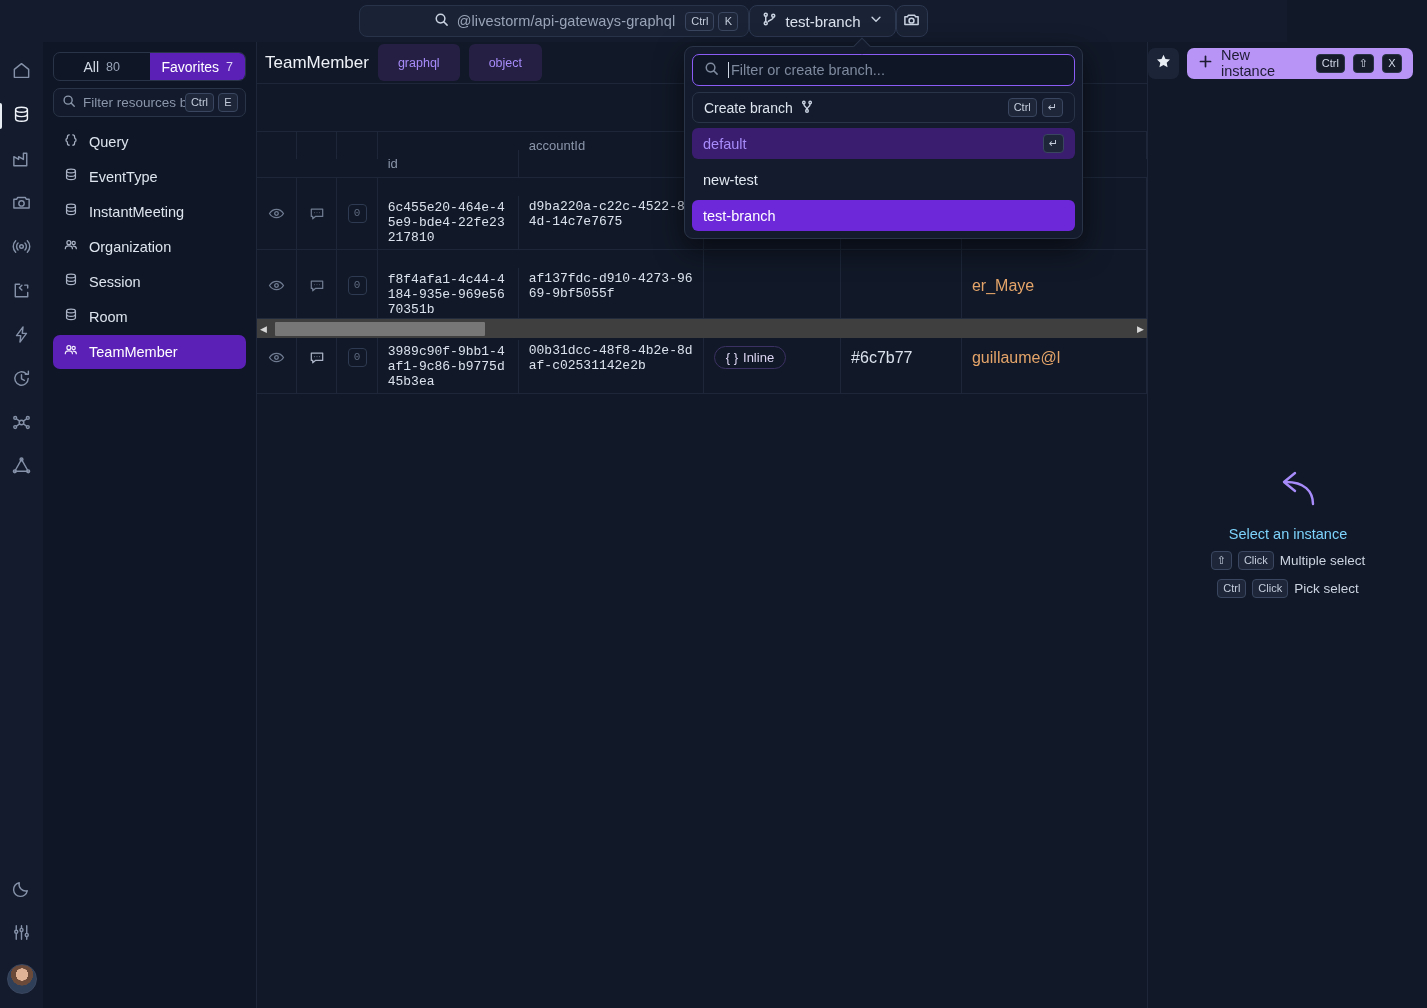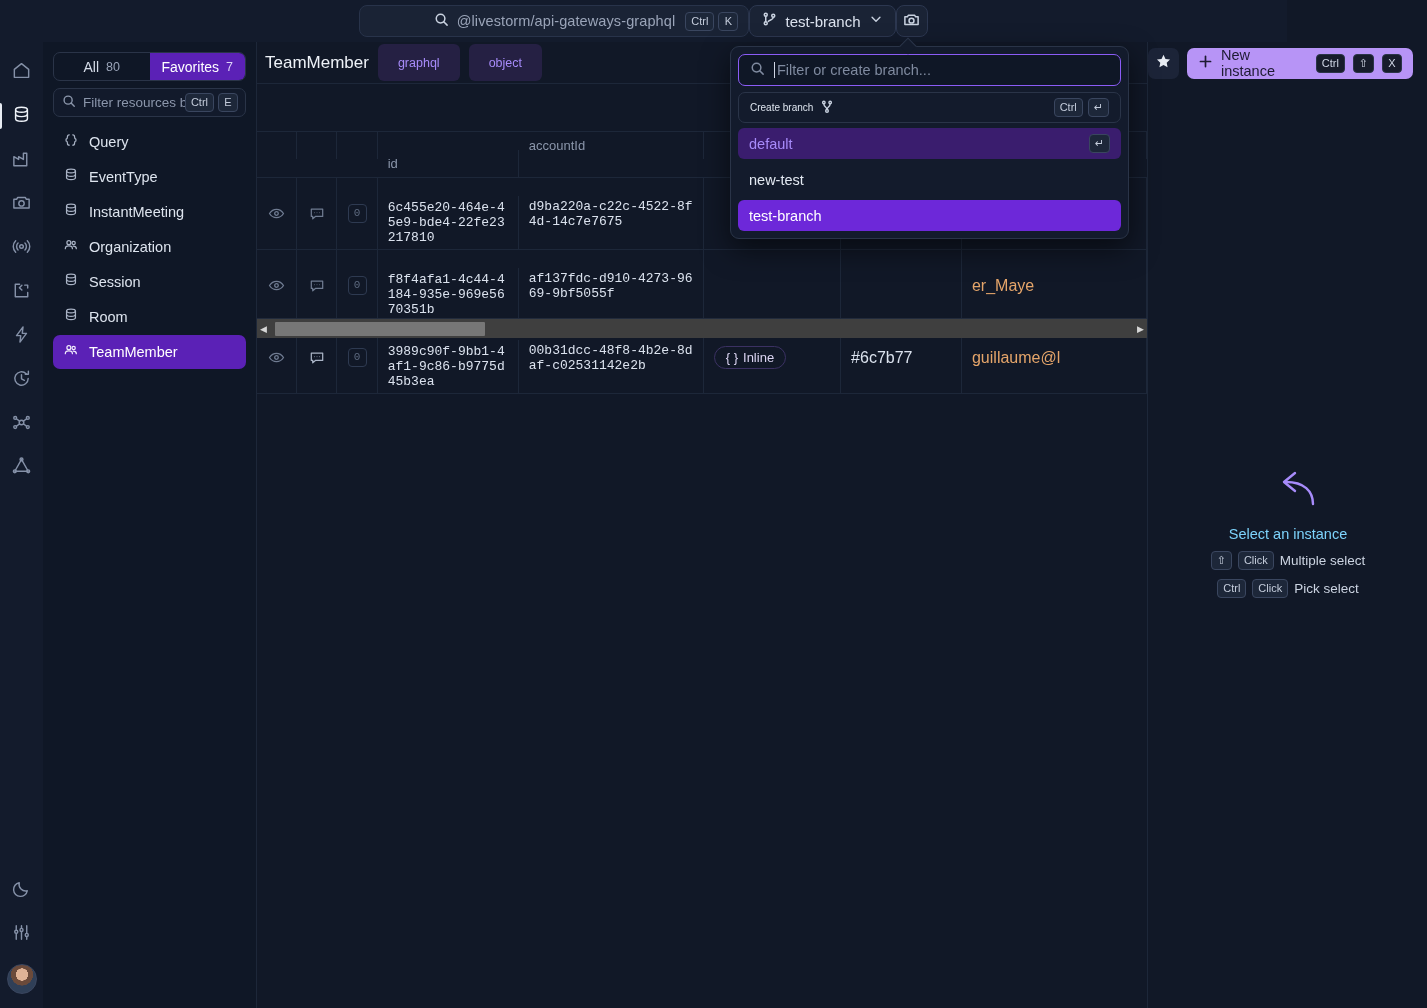--- a/index.html
+++ b/index.html
@@ -200,21 +200,21 @@
   .kbd.dark { background: #171c2b; border-color: #2b3448; color: #cfd6e4; }
   .empty {
     position: absolute; left: 0; top: 425px; width: 280px;
     display: flex; flex-direction: column; align-items: center; gap: 9px;
   }
   .empty .cap { color: #7dd3fc; font-size: 14.5px; margin-top: 4px; }
   .hint { display: flex; align-items: center; gap: 6px; color: #cbd3e1; font-size: 13.5px; }
 
   
   #dd {
-    position: absolute; left: 730px; top: 46px; width: 399px;
+    position: absolute; left: 684px; top: 46px; width: 399px;
     background: #131b2c; border: 1px solid #2a3448; border-radius: 9px;
     padding: 7px; z-index: 50;
     box-shadow: 0 10px 28px rgba(0,0,0,.55);
   }
   #dd .caret {
     position: absolute; left: 171px; top: -7px; width: 12px; height: 12px;
     background: #131b2c; border-left: 1px solid #2a3448; border-top: 1px solid #2a3448;
     transform: rotate(45deg);
   }
   .dd-search {
@@ -222,21 +222,21 @@
     border: 1px solid #8b5cf6; display: flex; align-items: center;
     gap: 9px; padding: 0 11px;
   }
   .dd-search .ph { color: #7f8a9f; font-size: 14.5px; }
   .caretbar { width: 1px; height: 16px; background: #cfd6e4; margin-right: -7px; }
   .dd-create {
     margin-top: 6px; height: 31px; border: 1px solid #2a3448; border-radius: 7px;
     background: #16203200; display: flex; align-items: center;
     padding: 0 11px; cursor: pointer; justify-content: space-between;
   }
-  .dd-create .lbl { color: #dde4ee; font-size: 10px; display: flex; align-items: center; gap: 7px; }
+  .dd-create .lbl { color: #dde4ee; font-size: 14px; display: flex; align-items: center; gap: 7px; }
   .dd-create .kbds { display: flex; gap: 5px; }
   .dd-opt {
     height: 31px; margin-top: 5px; border-radius: 6px; display: flex;
     align-items: center; justify-content: space-between; padding: 0 11px;
     font-size: 14.5px; color: #e3e9f2; cursor: pointer;
   }
   .dd-opt.cur { background: #3a1d6e; color: #a78bfa; }
   .dd-opt.active { background: #6d28d9; color: #ffffff; }
 </style>
 </head>

